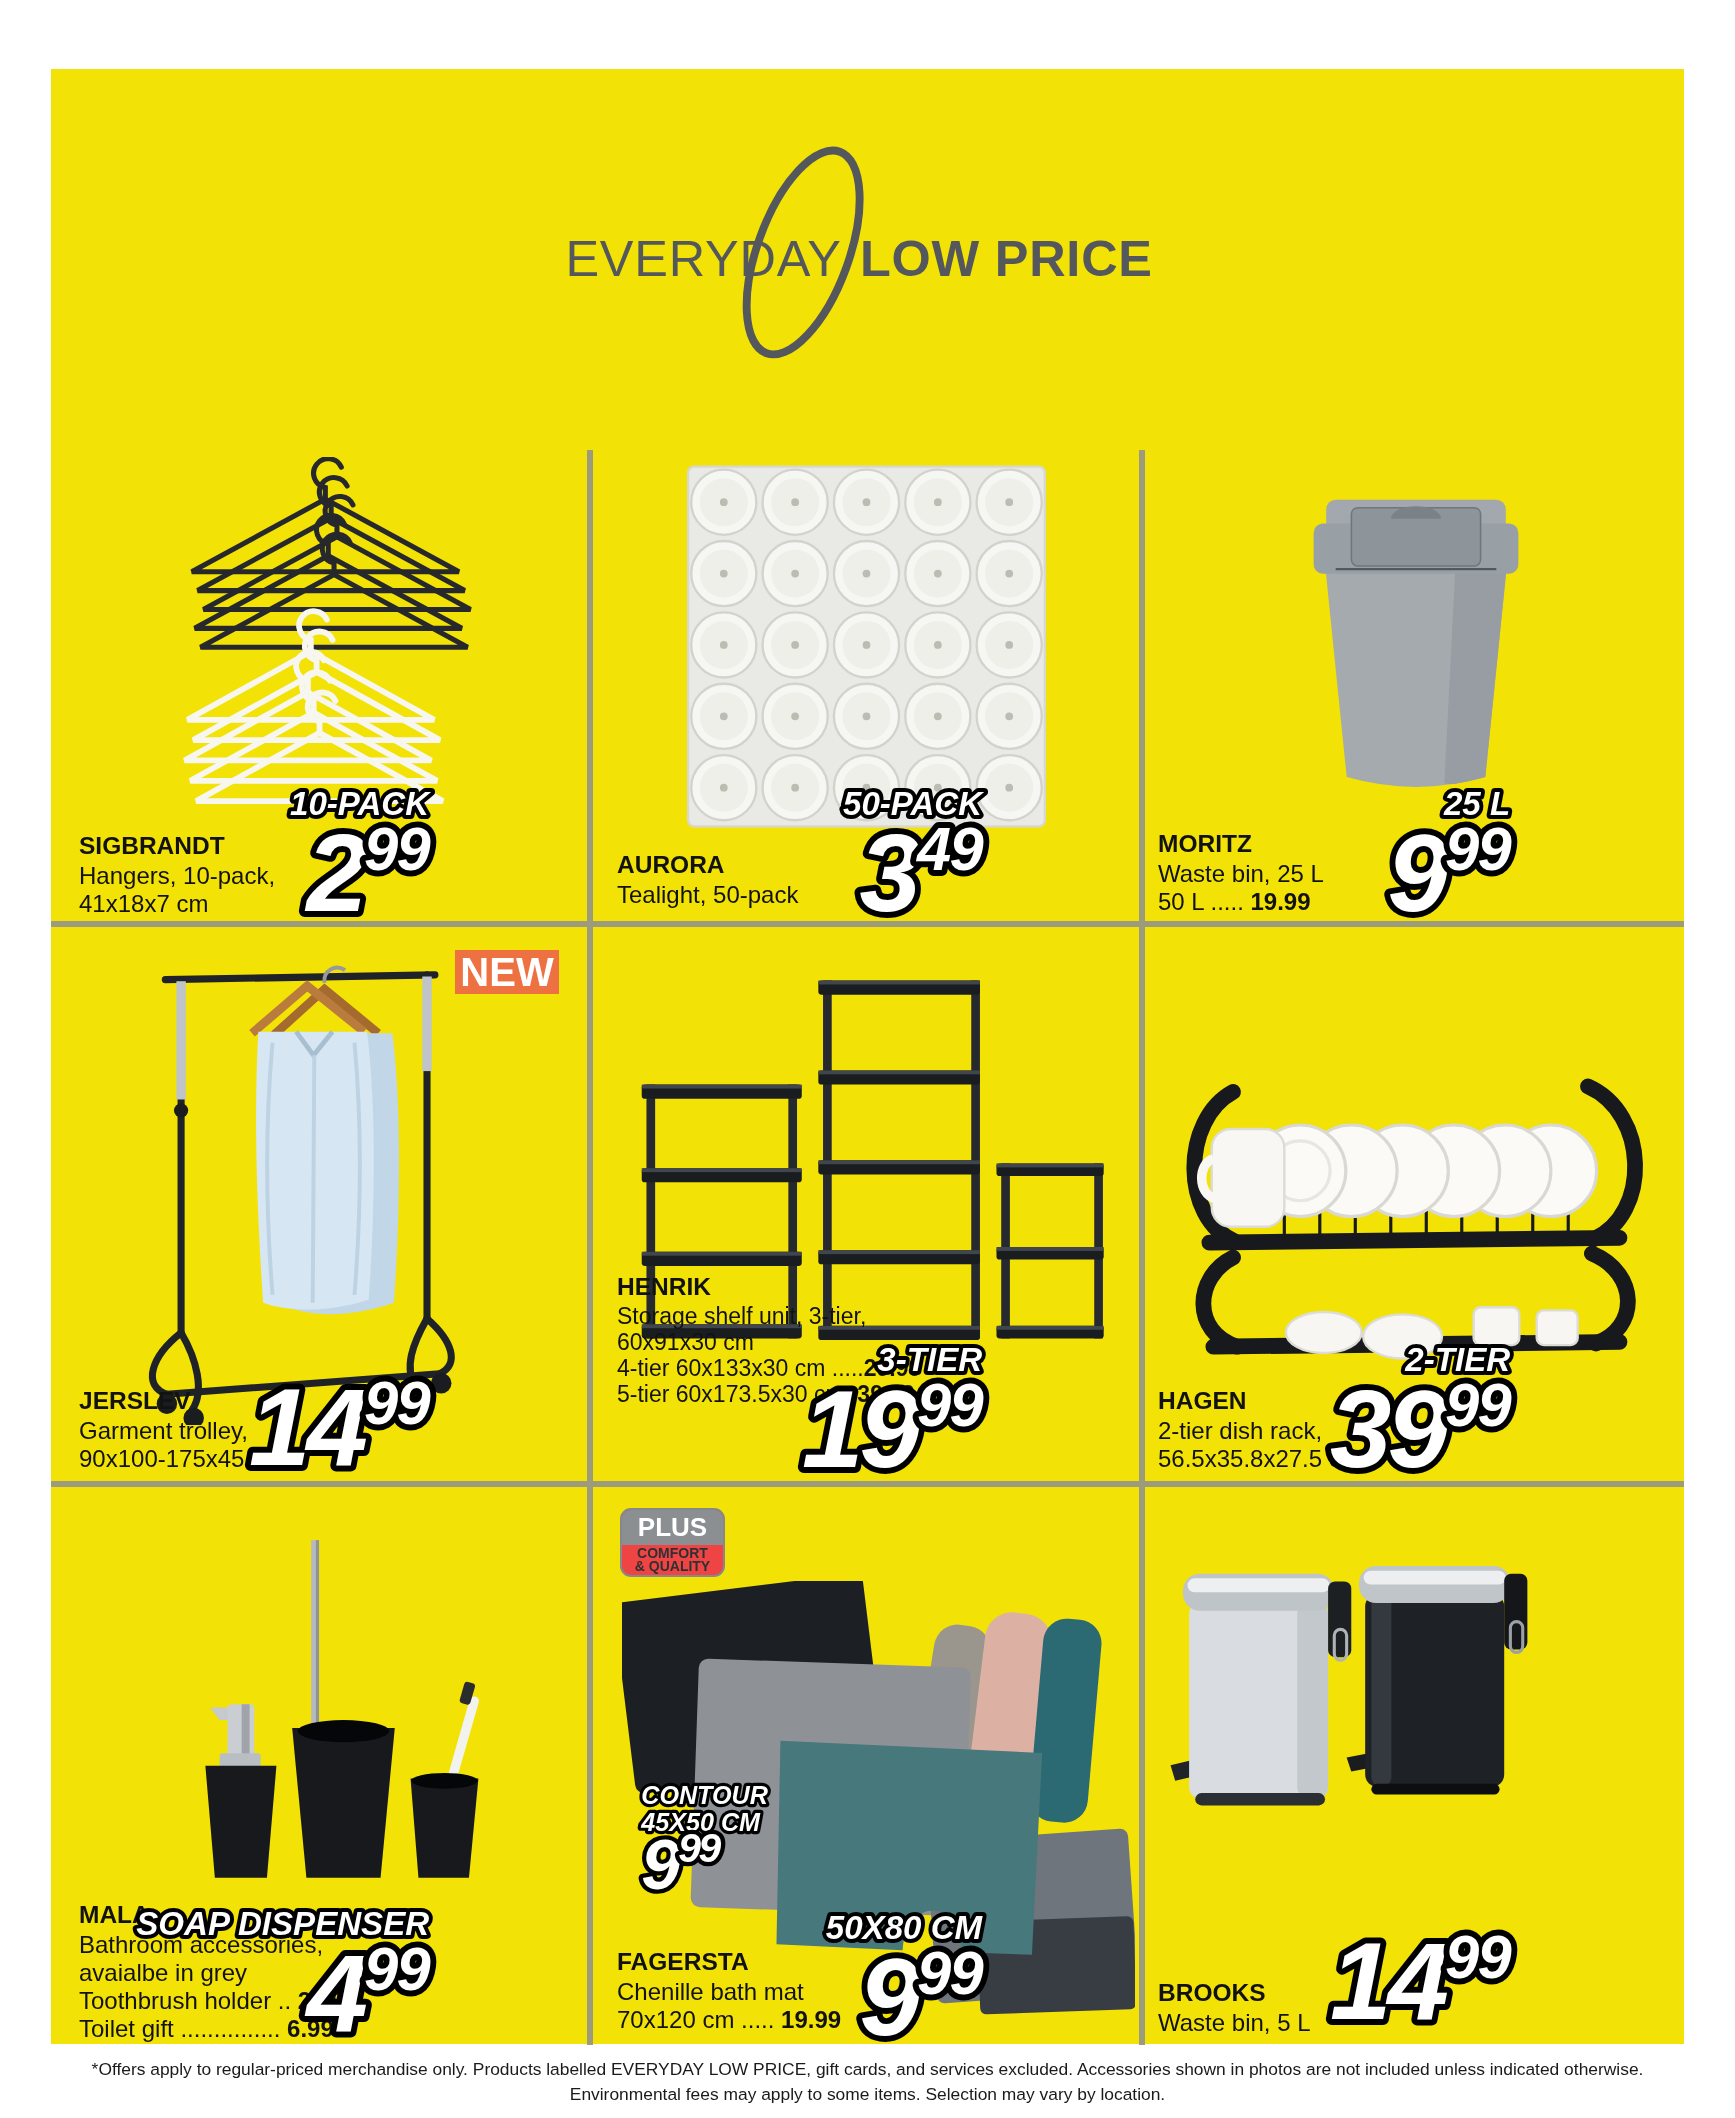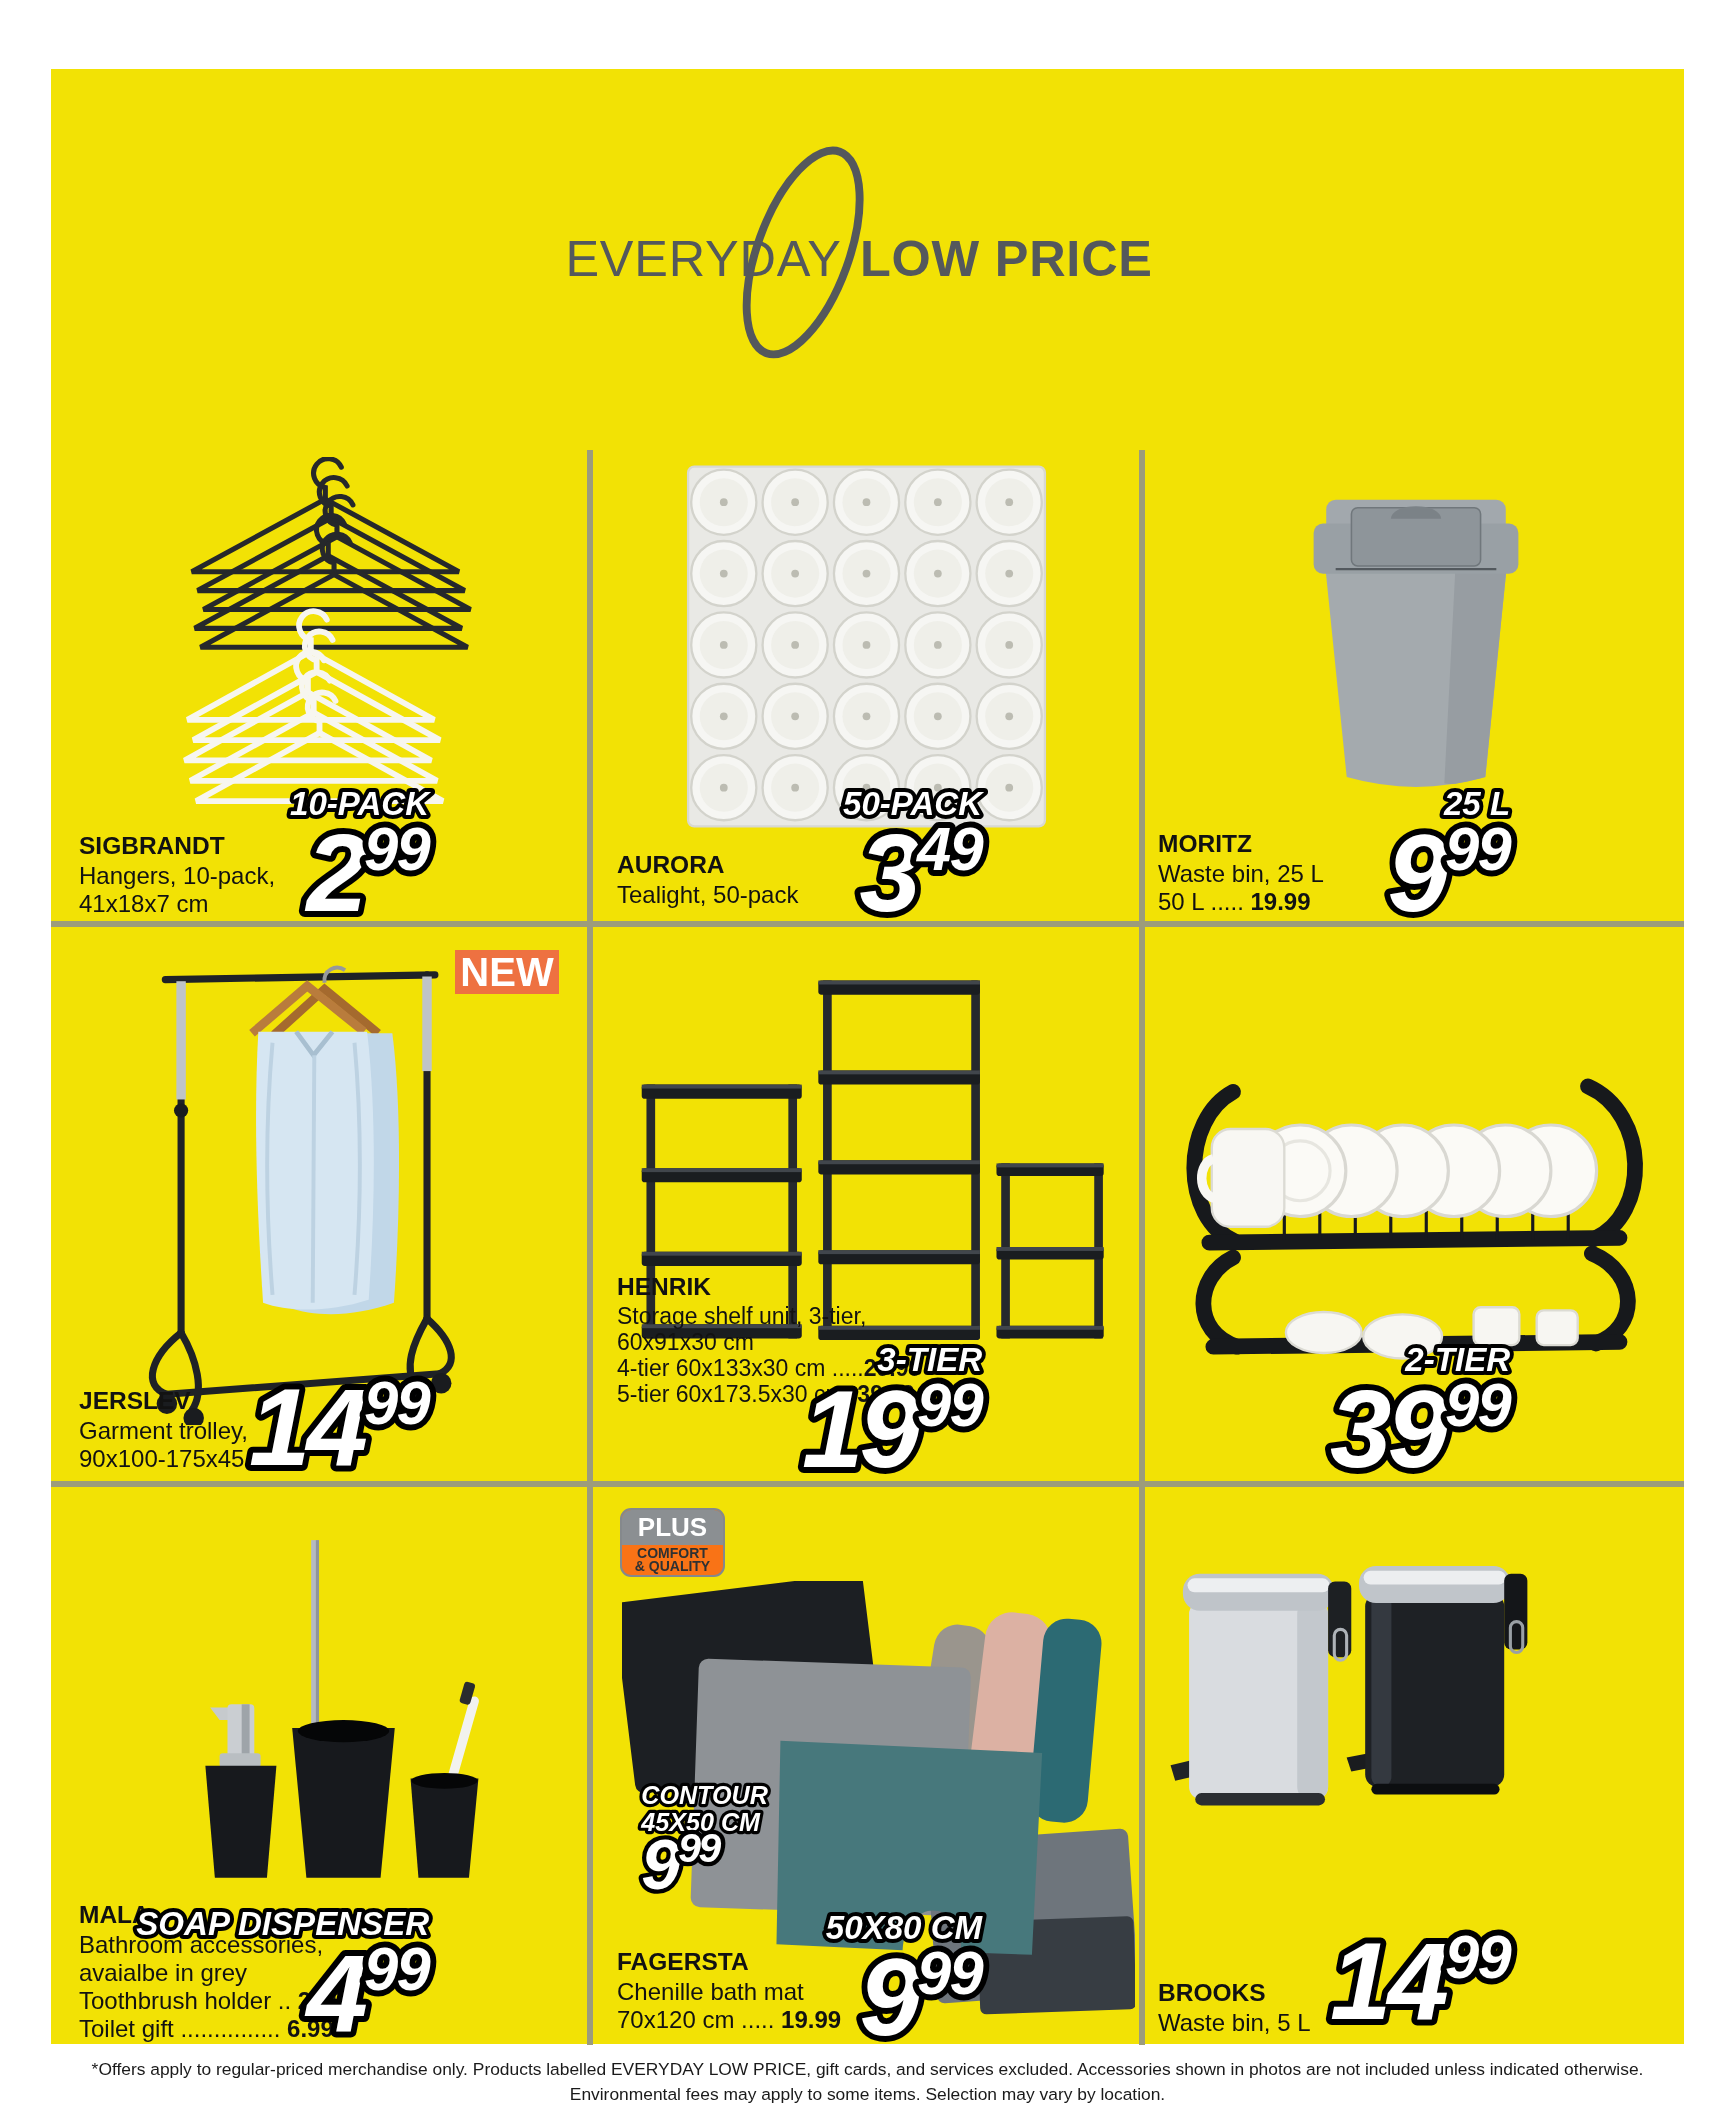--- a/index.html
+++ b/index.html
@@ -33,21 +33,21 @@
   .pnum{font-size:140px;stroke-width:15px;letter-spacing:-5px;}
   .pdec{font-size:78px;letter-spacing:-2px;}
   .c-label{font-size:32px;stroke-width:8px;}
   .c-num{font-size:90px;stroke-width:11px;letter-spacing:-3px;}
   .c-dec{font-size:52px;}
 
   
   .new-badge{position:absolute;left:455px;top:950px;width:104px;height:44px;background:#ee7141;
              color:#fff;font-weight:bold;font-size:40px;display:flex;align-items:center;justify-content:center;}
   .plus-badge{position:absolute;left:620px;top:1508px;width:101px;height:65px;border-radius:11px;
-              overflow:hidden;border:2.4px solid #85898c;background:#f97316;}
+              overflow:hidden;border:2.4px solid #85898c;background:#ef4444;}
   .plus-top{height:35px;background:#8b8f92;color:#fff;font-weight:bold;font-size:26px;
             display:flex;align-items:center;justify-content:center;}
   .plus-bottom{color:#2e3133;font-weight:bold;font-size:14px;line-height:13.4px;text-align:center;padding-top:1.6px;}
 
   .footer{position:absolute;left:0;top:2057px;width:1735px;text-align:center;
           font-size:17.4px;line-height:24.5px;color:#1a1a1a;background:#fff;}
 </style>
 </head>
 <body>
 
@@ -352,20 +352,27 @@
   <div class="pblock" style="left:617px;top:1271px;">
     <div class="pname">HENRIK</div>
     <div class="pdesc sm">
       <div><span>Storage shelf unit, 3-tier,</span></div>
       <div><span>60x91x30 cm</span></div>
       <div><span>4-tier 60x133x30 cm .....</span><span class="b">29.99</span></div>
       <div><span>5-tier 60x173.5x30 cm..</span><span class="b">39.99</span></div>
     </div>
   </div>
 
+  <div class="pblock" style="left:1158px;top:1385px;">
+    <div class="pname">HAGEN</div>
+    <div class="pdesc">
+      <div><span>2-tier dish rack,</span></div>
+      <div><span>56.5x35.8x27.5 cm</span></div>
+    </div>
+  </div>
 
   <div class="pblock" style="left:79px;top:1899px;">
     <div class="pname">MALA</div>
     <div class="pdesc" style="line-height:28px;">
       <div><span>Bathroom accessories,</span></div>
       <div><span>avaialbe in grey</span></div>
       <div><span>Toothbrush holder .. </span><span class="b">2.99</span></div>
       <div><span>Toilet gift ............... </span><span class="b">6.99</span></div>
     </div>
   </div>

